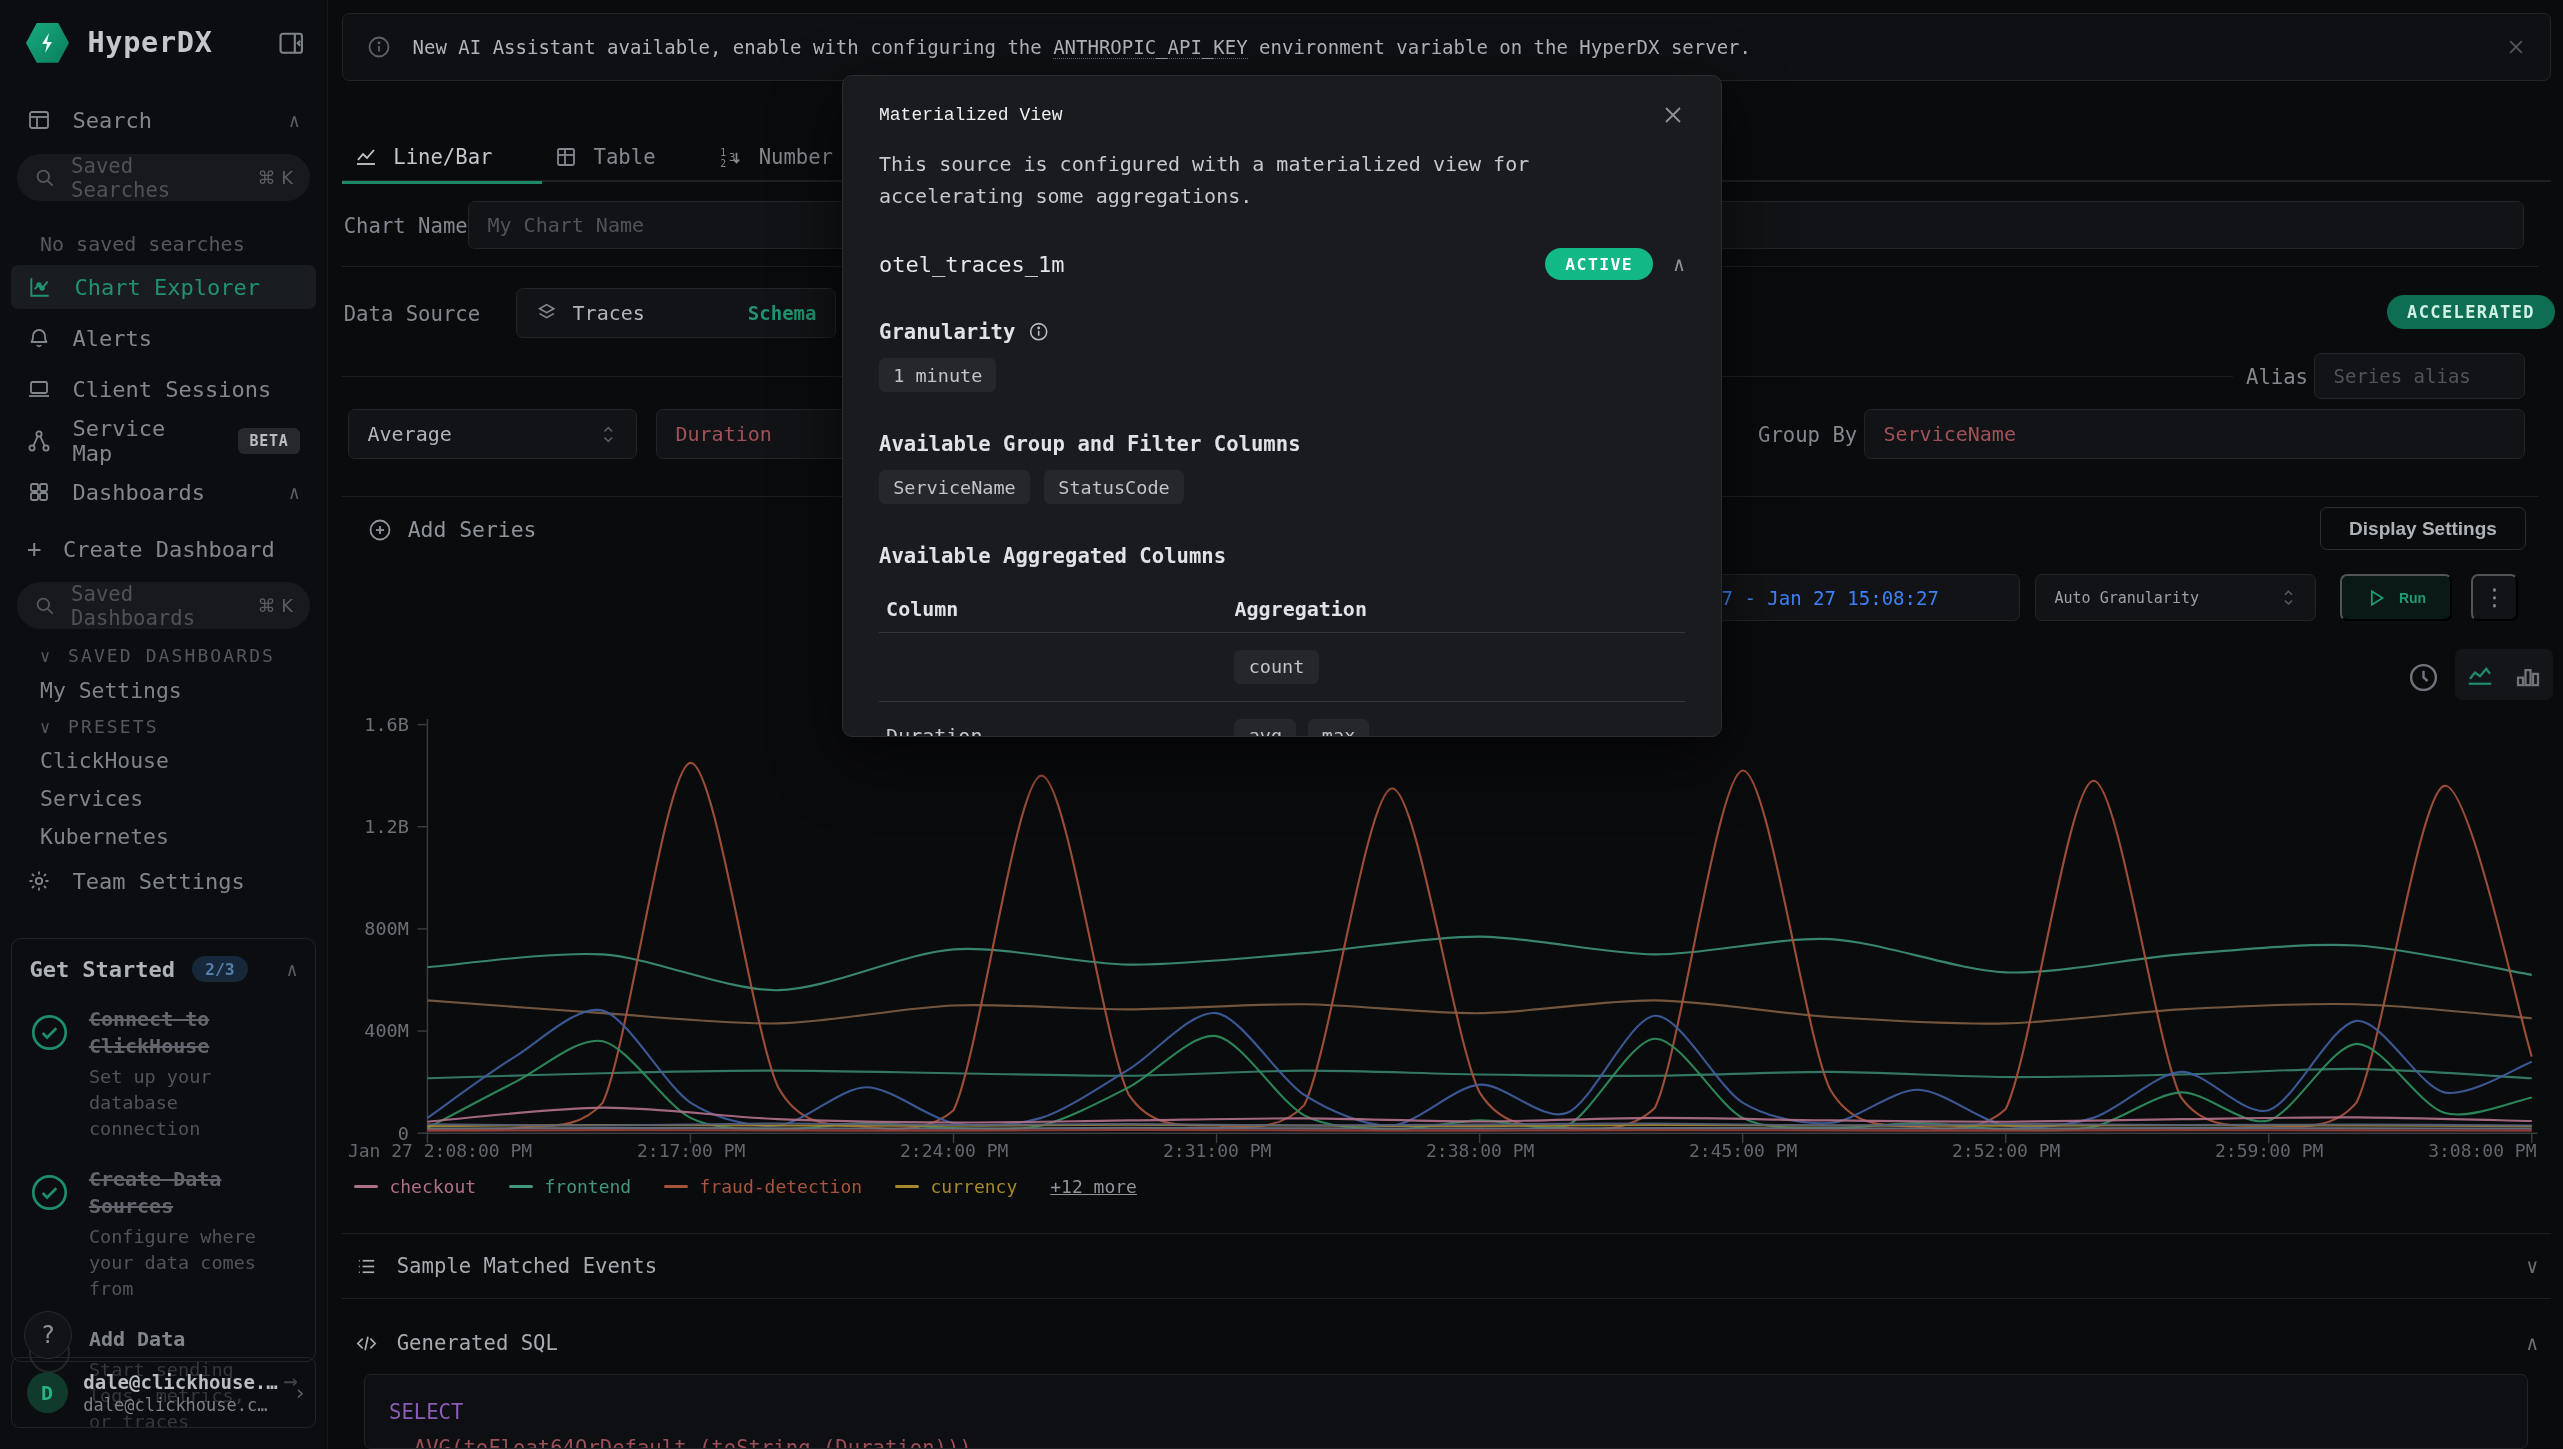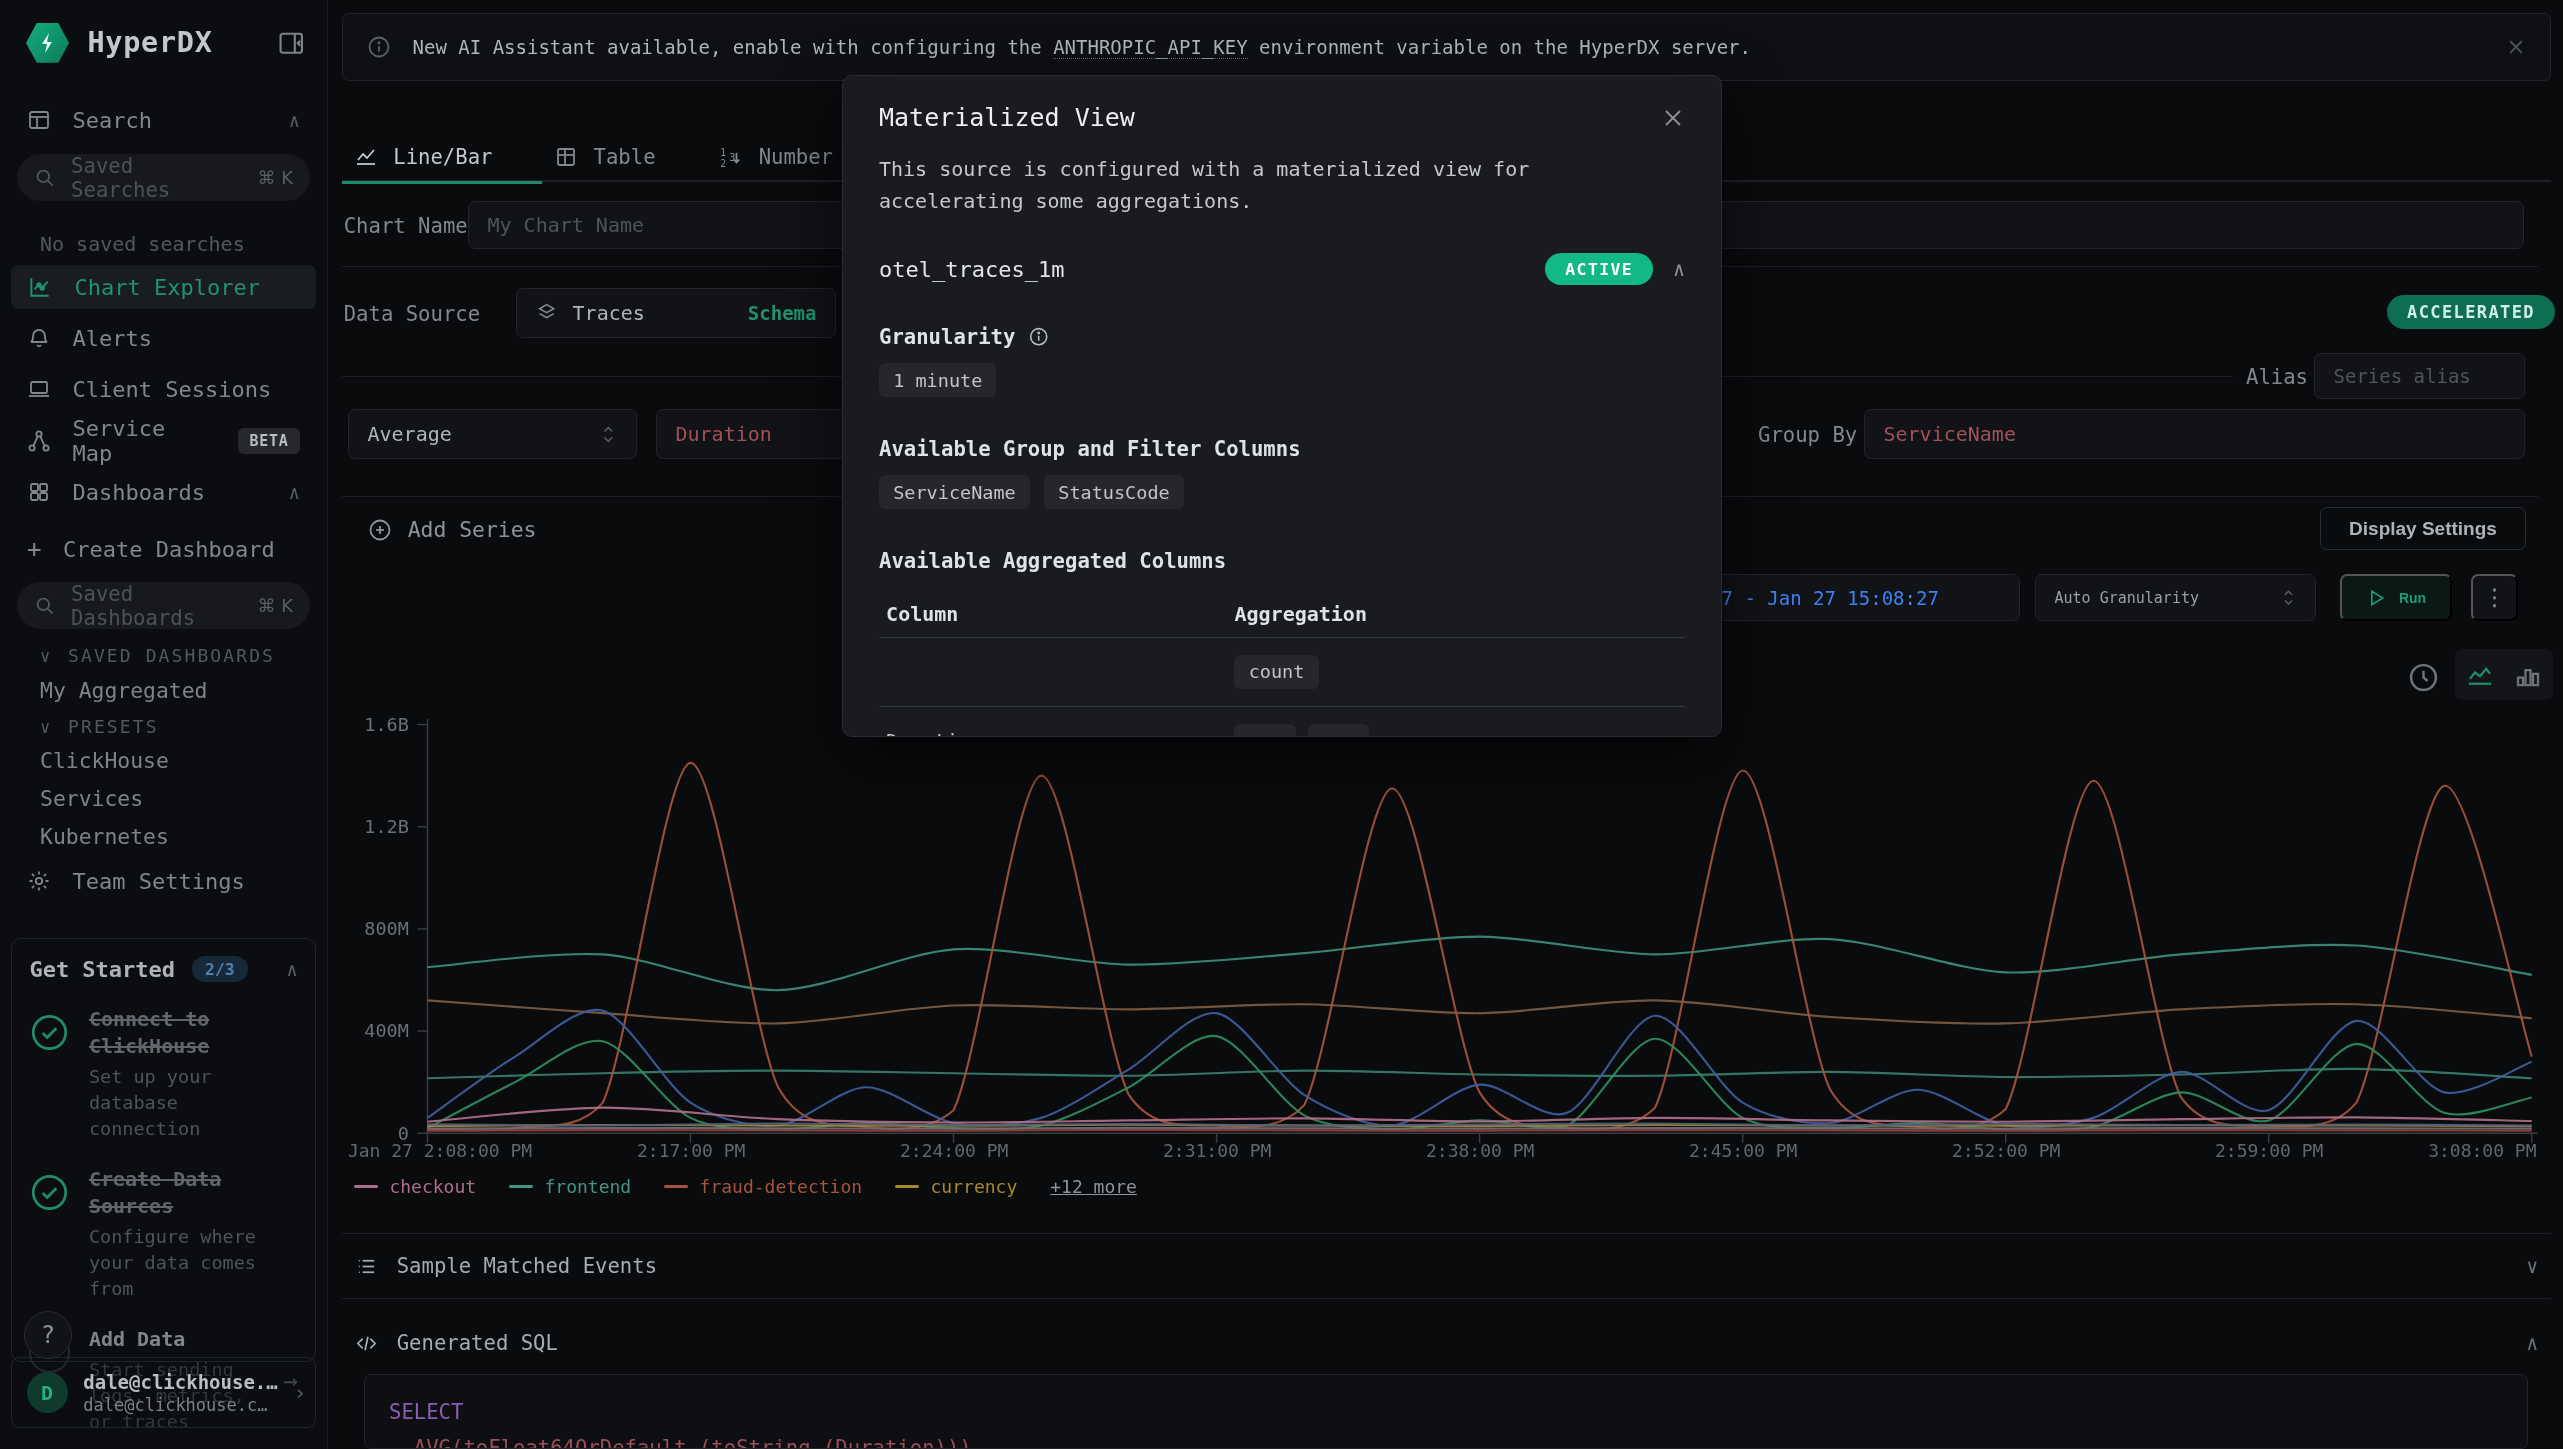--- a/index.html
+++ b/index.html
@@ -115,21 +115,21 @@
     background:#0e0f12; border:1.4px solid #222428; border-radius:7.1px; padding:18.5px 24px; }
   .sql-block pre { font-size:20.6px; line-height:1.75; font-family:inherit; }
   .sql-kw { color:#8a5cb3; }
   .sql-fn { color:#9c4f58; }
 
   
   .modal { position:absolute; left:842px; top:75px; width:880px; height:662px; background:#1a1b1e;
     border:0.7px solid #2a2c30; border-radius:10px; z-index:60; padding:0 36px; overflow:hidden;
     box-shadow:0 21.4px 64px rgba(0,0,0,0.6); }
   .modal-title-row { display:flex; align-items:center; margin-top:27px; }
-  .modal-title { font-size:25px; color:#eceef0; }
+  .modal-title { font-size:18px; color:#eceef0;font-family:Liberation Mono, monospace; }
   .modal-close { margin-left:auto; color:#909296; }
   .modal-desc { margin-top:21.4px; font-size:20px; color:#c6c8cb; line-height:1.6; }
   .mv-source-row { margin-top:36px; display:flex; align-items:center; }
   .mv-source-name { font-size:22px; color:#e3e5e8; }
   .badge-active { margin-left:auto; background:#12b886; color:#ffffff; font-size:16.4px; font-weight:bold;
     letter-spacing:1.4px; padding:6.4px 20px; border-radius:17px; }
   .mv-source-row .chev { color:#909296; font-size:20px; margin-left:20px; }
   .mv-h { margin-top:40px; font-size:20.6px; font-weight:bold; color:#dfe2e6; display:flex; align-items:center; gap:13px; }
   .chip { background:#26272c; color:#c2c4c8; font-size:18.5px; padding:6.4px 14.2px; border-radius:6.4px; display:inline-block; }
   .chip-row { margin-top:14.2px; display:flex; gap:14.2px; }
@@ -256,21 +256,21 @@
         </svg>
     </span>
     <span class="ph">Saved Dashboards</span>
     <kbd>⌘ K</kbd>
   </div>
 
   <div class="group-head" style="top:645px">
     <span style="font-size:17px">∨</span>
     <span>SAVED DASHBOARDS</span>
   </div>
-  <div class="tree-item" style="top:678px">My Aggregated</div>
+  <div class="tree-item" style="top:678px">My Settings</div>
 
   <div class="group-head" style="top:716px">
     <span style="font-size:17px">∨</span>
     <span>PRESETS</span>
   </div>
   <div class="tree-item" style="top:748px">ClickHouse</div>
   <div class="tree-item" style="top:786px">Services</div>
   <div class="tree-item" style="top:824px">Kubernetes</div>
 
   <div class="nav-item" style="top:859px">

